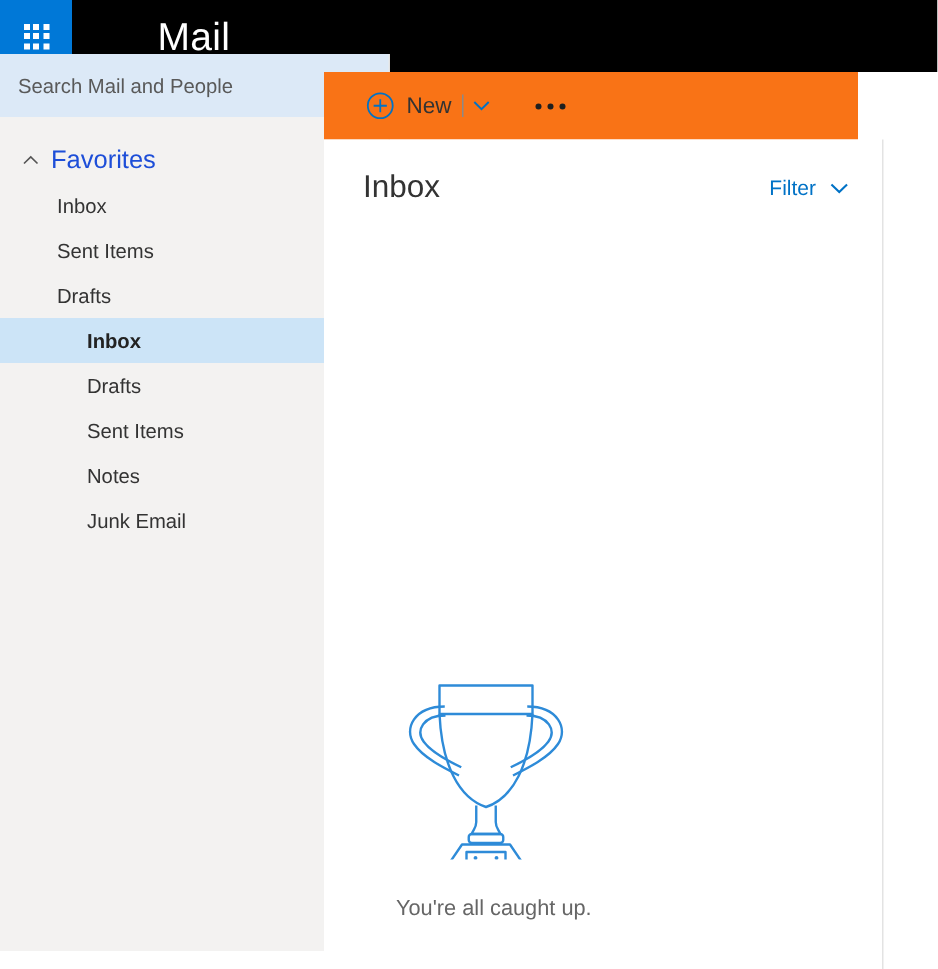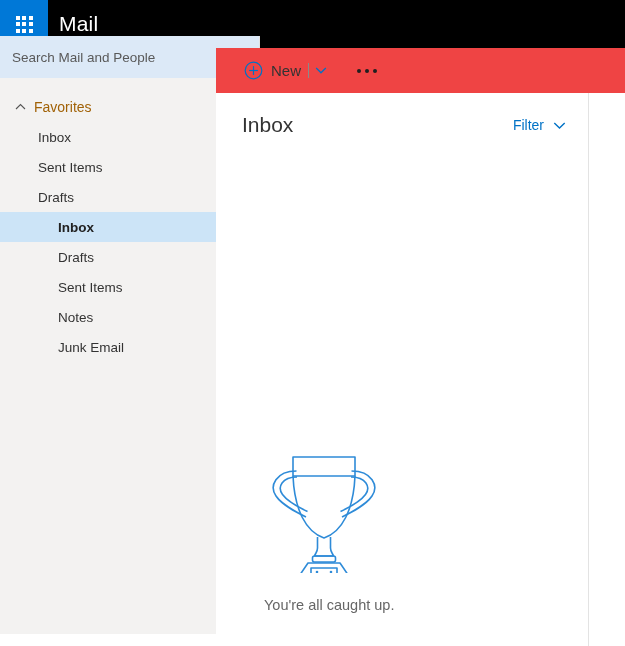--- a/index.html
+++ b/index.html
@@ -50,25 +50,26 @@
     gap: 2.5px;
   }
   #waffle-grid i {
     display: block;
     width: 4px;
     height: 4px;
     background: #ffffff;
   }
   #app-title {
     color: #ffffff;
-    font-size: 21px;
+    font-size: 26px;
     font-weight: 400;
-    padding-left: 11px;
+    padding-left: 21px;
     letter-spacing: .2px;
     line-height: 48px;
+    margin-left: 36px;
   }
 
   
   #left-rail {
     position: absolute;
     left: 0; top: 36px;
     width: 260px;
     height: 598px;
     background: #f3f2f1;
     border-right: 1px solid #e1e1e1;
@@ -110,22 +111,22 @@
     padding-left: 12px;
     cursor: pointer;
   }
   .nav-group-header .twisty {
     width: 16px; height: 16px;
     flex: 0 0 16px;
     display: flex; align-items: center; justify-content: center;
     margin-right: 6px;
   }
   .nav-group-header .label {
-    font-size: 14px;
-    color: #a16207;
+    font-size: 17px;
+    color: #1d4ed8;
   }
 
   .nav-item {
     display: flex;
     align-items: center;
     height: 30px;
     padding-left: 38px;
     box-sizing: border-box;
     cursor: pointer;
     font-size: 13.5px;
@@ -135,23 +136,23 @@
   .nav-item.selected {
     background: #cce4f7;
     font-weight: bold;
     color: #222222;
   }
 
   
   #command-bar {
     position: absolute;
     left: 216px; top: 48px;
-    width: 409px;
+    width: 356px;
     height: 45px;
-    background: #ef4444;
+    background: #f97316;
     display: flex;
     align-items: center;
     padding-left: 28px;
     box-sizing: border-box;
   }
   #new-button {
     display: flex;
     align-items: center;
     cursor: pointer;
     height: 30px;

